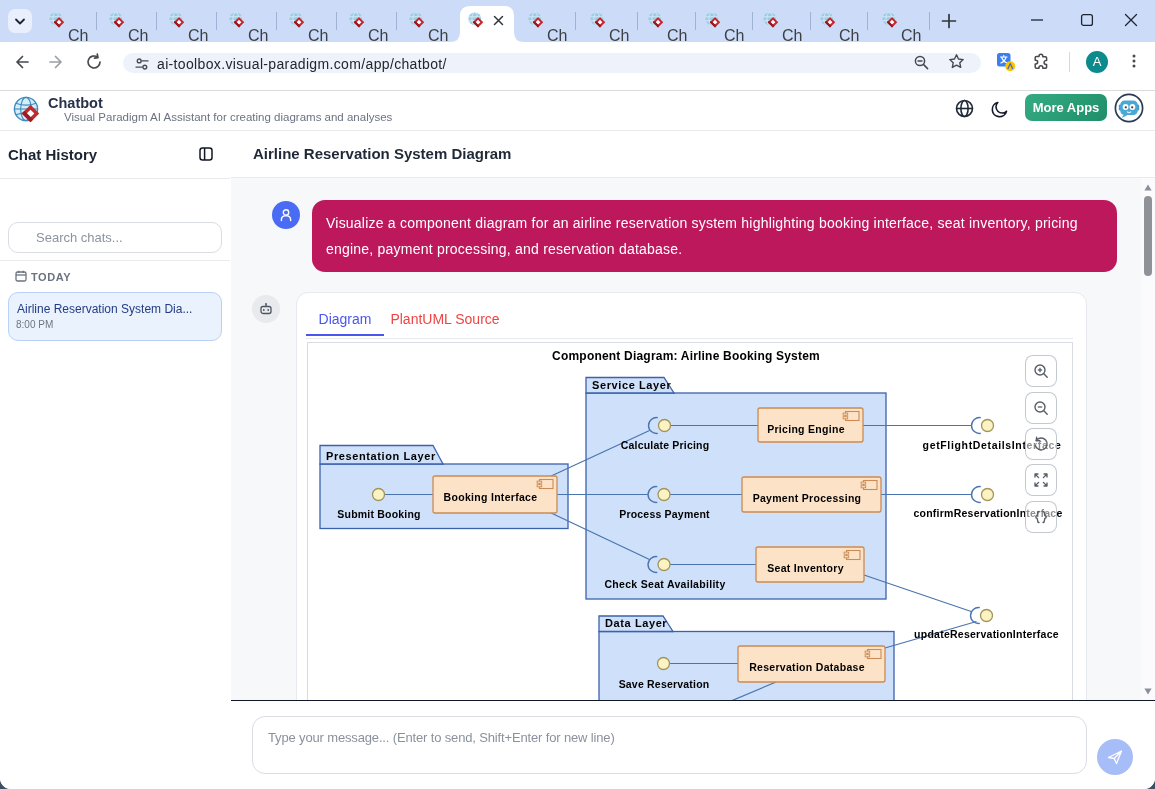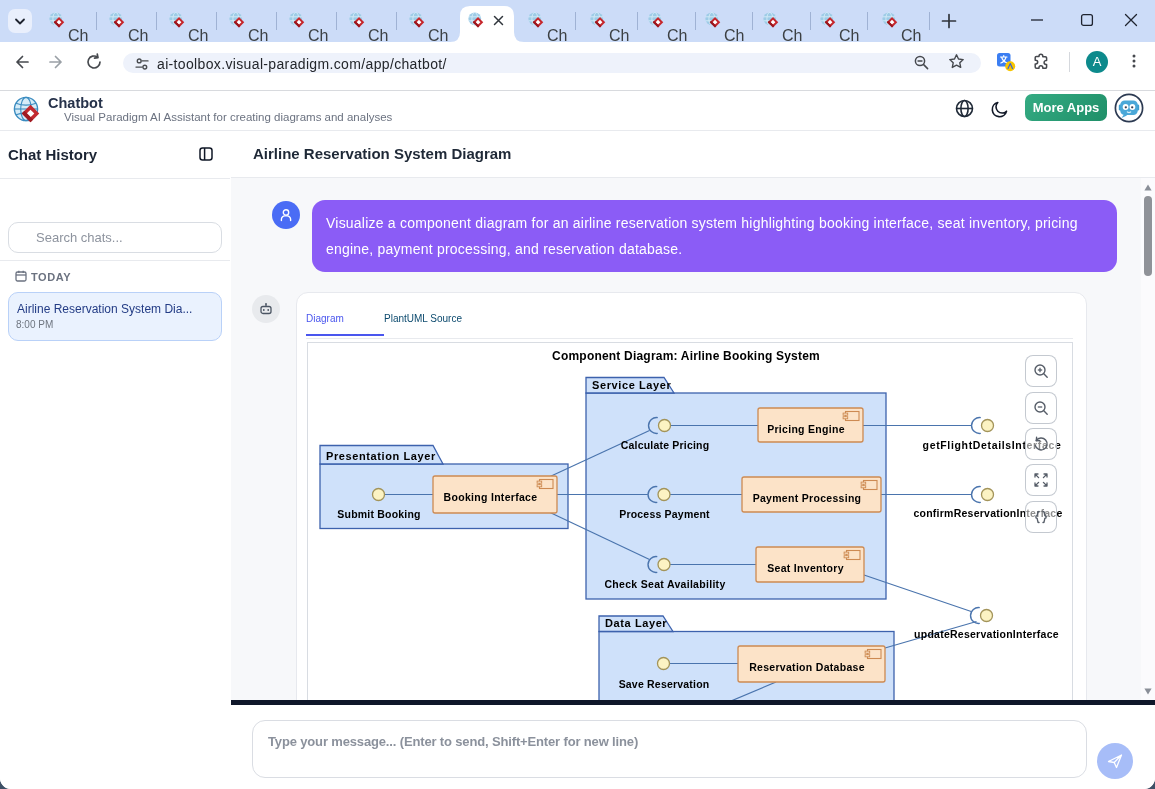--- a/index.html
+++ b/index.html
@@ -34,31 +34,31 @@
 #chatitem .ti { position:absolute; left:8px; top:9px; font-size:12px; color:#233c85; font-weight:normal; white-space:nowrap; }
 #chatitem .tm { position:absolute; left:7px; top:26px; font-size:10px; color:#6f7680; }
 
 #mainhead { position:absolute; left:231px; top:131px; width:924px; height:47px; background:#fff; border-bottom:1px solid #e8eaee; }
 #mainhead .h { position:absolute; left:22px; top:14px; font-size:15px; font-weight:bold; color:#1f2937; }
 #chatarea { position:absolute; left:231px; top:178px; width:910px; height:522px; background:#f7f8fa; overflow:hidden; }
 #scrollcol { position:absolute; left:1141px; top:178px; width:14px; height:522px; background:#fbfbfd; }
 #scrollcol .thumb { position:absolute; left:3px; top:18px; width:8px; height:80px; background:#8f9298; border-radius:4px; }
 
 #uavatar { position:absolute; left:41px; top:23px; width:28px; height:28px; border-radius:50%; background:#4a6cf5; }
-#ububble { position:absolute; left:81px; top:22px; width:805px; height:72px; background:#8b5cf6; border-radius:13px; color:#fff; font-size:14px; letter-spacing:0.22px; line-height:26px; padding:10px 14px; }
+#ububble { position:absolute; left:81px; top:22px; width:805px; height:72px; background:#be185d; border-radius:13px; color:#fff; font-size:14px; letter-spacing:0.22px; line-height:26px; padding:10px 14px; }
 #bavatar { position:absolute; left:21px; top:117px; width:28px; height:28px; border-radius:50%; background:#e8eaed; }
 #card { position:absolute; left:65px; top:114px; width:791px; height:600px; background:#fff; border:1px solid #e7e9ee; border-radius:12px; }
-.tabd { position:absolute; top:13px; height:30px; font-size:10px; text-align:left; }
+.tabd { position:absolute; top:13px; height:30px; font-size:14px; text-align:center; }
 #tab1 { left:9px; width:78px; color:#4a56ee; border-bottom:2px solid #4a56ee; line-height:26px; }
-#tab2 { left:87px; width:122px; color:#0c4a6e; line-height:26px; }
+#tab2 { left:87px; width:122px; color:#ef4444; line-height:26px; }
 #tabline { position:absolute; left:9px; top:45px; width:767px; height:1px; background:#e8eaee; }
 #dview { position:absolute; left:10px; top:49px; width:766px; height:551px; border:1px solid #d8dce2; background:#fff; }
 .zbtn { position:absolute; left:728px; width:32px; height:32px; background:rgba(255,255,255,0.55); border:1px solid rgba(190,195,203,0.9); border-radius:8px; }
 
-#inputbar { position:absolute; left:231px; top:700px; width:924px; height:89px; background:#fff; border-top:5px solid #0f172a;font-weight:bold; }
+#inputbar { position:absolute; left:231px; top:700px; width:924px; height:89px; background:#fff; border-top:1px solid #0f172a; }
 #inbox { position:absolute; left:21px; top:15px; width:835px; height:58px; border:1px solid #dadde3; border-radius:13px; background:#fff; }
 #inbox .ph { position:absolute; left:15px; top:12.5px; font-size:13px; letter-spacing:-0.15px; color:#8b919c; }
 #sendbtn { position:absolute; left:866px; top:38px; width:36px; height:36px; border-radius:50%; background:#a7bdf8; }
 
 </style>
 </head>
 <body>
 <div id="win">
   <div id="tabstrip">
 <div class="chev"><svg width="24" height="24" viewBox="0 0 24 24">

